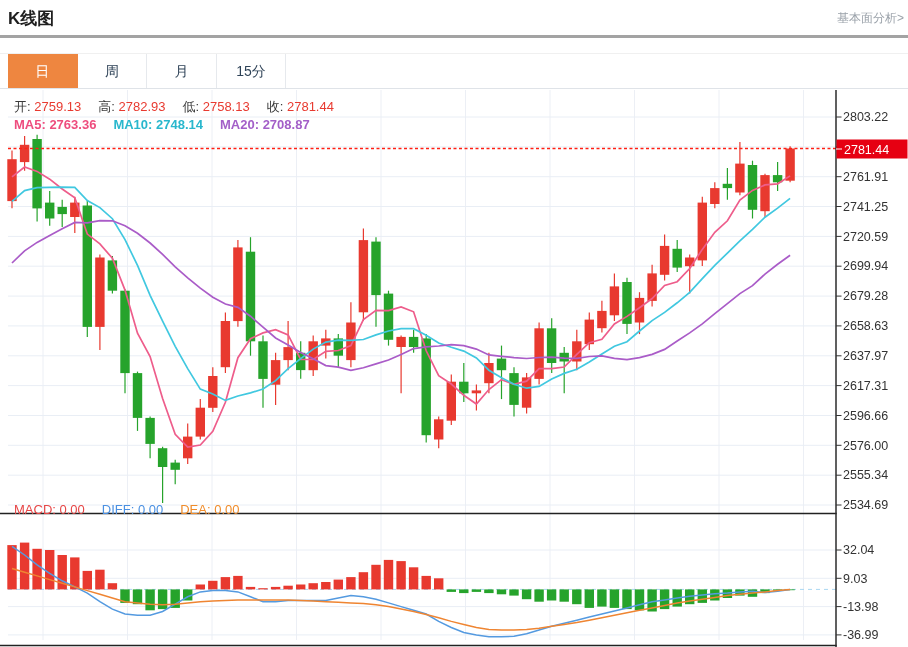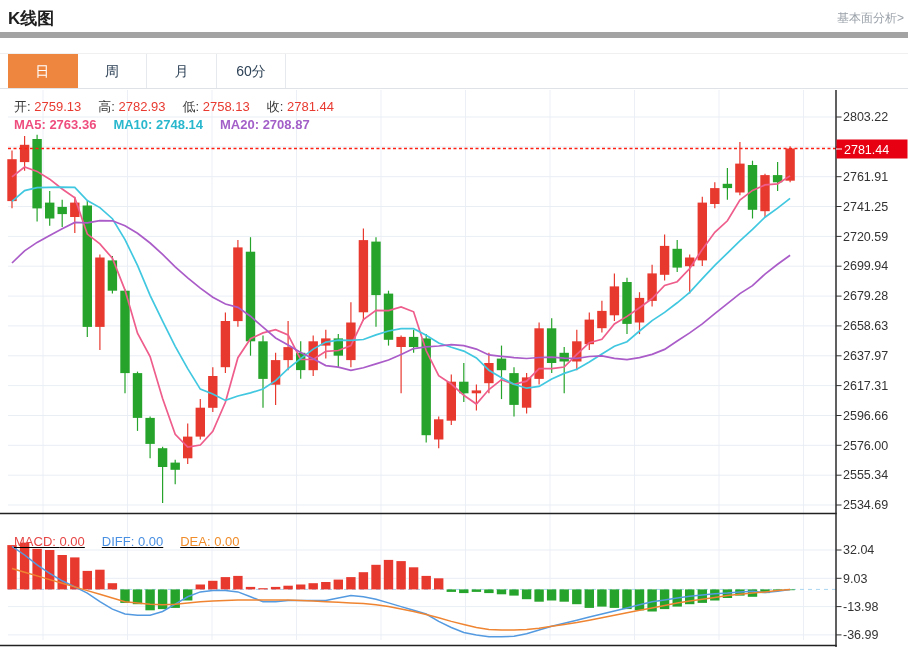--- a/index.html
+++ b/index.html
@@ -1,32 +1,32 @@
 <!DOCTYPE html>
 <html><head>
 <meta charset="utf-8">
 <style>
   html,body{margin:0;padding:0;background:#fff;}
   body{width:908px;height:647px;overflow:hidden;position:relative;
        font-family:"Liberation Sans", sans-serif;-webkit-font-smoothing:antialiased;}
-  .hdr{position:absolute;left:0;top:0;width:908px;height:38px;border-bottom:6px solid #a3a3a3;box-sizing:border-box;background:#fff;}
+  .hdr{position:absolute;left:0;top:0;width:908px;height:38px;border-bottom:3px solid #a3a3a3;box-sizing:border-box;background:#fff;}
   .ttl{position:absolute;left:8px;top:0;line-height:38px;font-size:17px;font-weight:bold;color:#1f1f1f;}
   .lnk{position:absolute;right:4px;top:0;line-height:36px;font-size:12px;color:#9aa1a9;text-decoration:none;cursor:pointer;}
   .tabs{position:absolute;left:0;top:53px;width:908px;height:36px;box-sizing:border-box;
         border-bottom:1px solid #dfe3e8;border-top:1px solid #f0f0f0;display:flex;padding-left:8px;background:#fff;z-index:4;}
   .tab{width:69.6px;box-sizing:border-box;border-right:1px solid #e6e9ed;text-align:center;
        line-height:34px;font-size:14px;color:#2e4257;cursor:pointer;background:#fff;}
   .tab.active{background:#ee8640;color:#fff;border-right-color:#ee8640;}
   .row{position:absolute;left:14px;z-index:3;font-size:13px;white-space:nowrap;}
   .row .fld{margin-right:17px;}
   .row .lb{color:#3a3a3a;}
   .row.ohlc{top:98px;text-align:right;}
   .row.ohlc .vl{color:#e83a30;}
   .row.ma{top:117px;font-weight:bold;}
-  .row.macdrow{top:534px;text-decoration:underline;}
+  .row.macdrow{top:502px;}
   .chart{position:absolute;left:0;top:0;z-index:1;}
   svg text{font-family:"Liberation Sans", sans-serif;}
 </style>
 </head>
 <body>
 
 <div class="chart">
   <svg id="cv" width="908" height="647">
       <line x1="43" y1="90" x2="43" y2="640" stroke="#eceff5" stroke-width="1"></line>
       <line x1="127.5" y1="90" x2="127.5" y2="640" stroke="#eceff5" stroke-width="1"></line>
@@ -298,18 +298,18 @@
 
 <div class="hdr">
   <span class="ttl">K线图</span>
   <a class="lnk">基本面分析&gt;</a>
 </div>
 
 <div class="tabs">
     <div class="tab active">日</div>
     <div class="tab">周</div>
     <div class="tab">月</div>
-    <div class="tab">60分</div>
+    <div class="tab">15分</div>
   </div>
 
 <div class="row ohlc"><span class="fld"><span class="lb">开: </span><span class="vl">2759.13</span></span><span class="fld"><span class="lb">高: </span><span class="vl">2782.93</span></span><span class="fld"><span class="lb">低: </span><span class="vl">2758.13</span></span><span class="fld"><span class="lb">收: </span><span class="vl">2781.44</span></span></div>
 <div class="row ma"><span class="fld"><span class="lb" style="color: rgb(238, 77, 126);">MA5: </span><span class="vl" style="color: rgb(238, 77, 126);">2763.36</span></span><span class="fld"><span class="lb" style="color: rgb(41, 183, 205);">MA10: </span><span class="vl" style="color: rgb(41, 183, 205);">2748.14</span></span><span class="fld"><span class="lb" style="color: rgb(163, 95, 200);">MA20: </span><span class="vl" style="color: rgb(163, 95, 200);">2708.87</span></span></div>
 <div class="row macdrow"><span class="fld"><span class="lb" style="color: rgb(230, 69, 69);">MACD: </span><span class="vl" style="color: rgb(230, 69, 69);">0.00</span></span><span class="fld"><span class="lb" style="color: rgb(74, 144, 226);">DIFF: </span><span class="vl" style="color: rgb(74, 144, 226);">0.00</span></span><span class="fld"><span class="lb" style="color: rgb(240, 140, 42);">DEA: </span><span class="vl" style="color: rgb(240, 140, 42);">0.00</span></span></div>
 
 </body></html>

